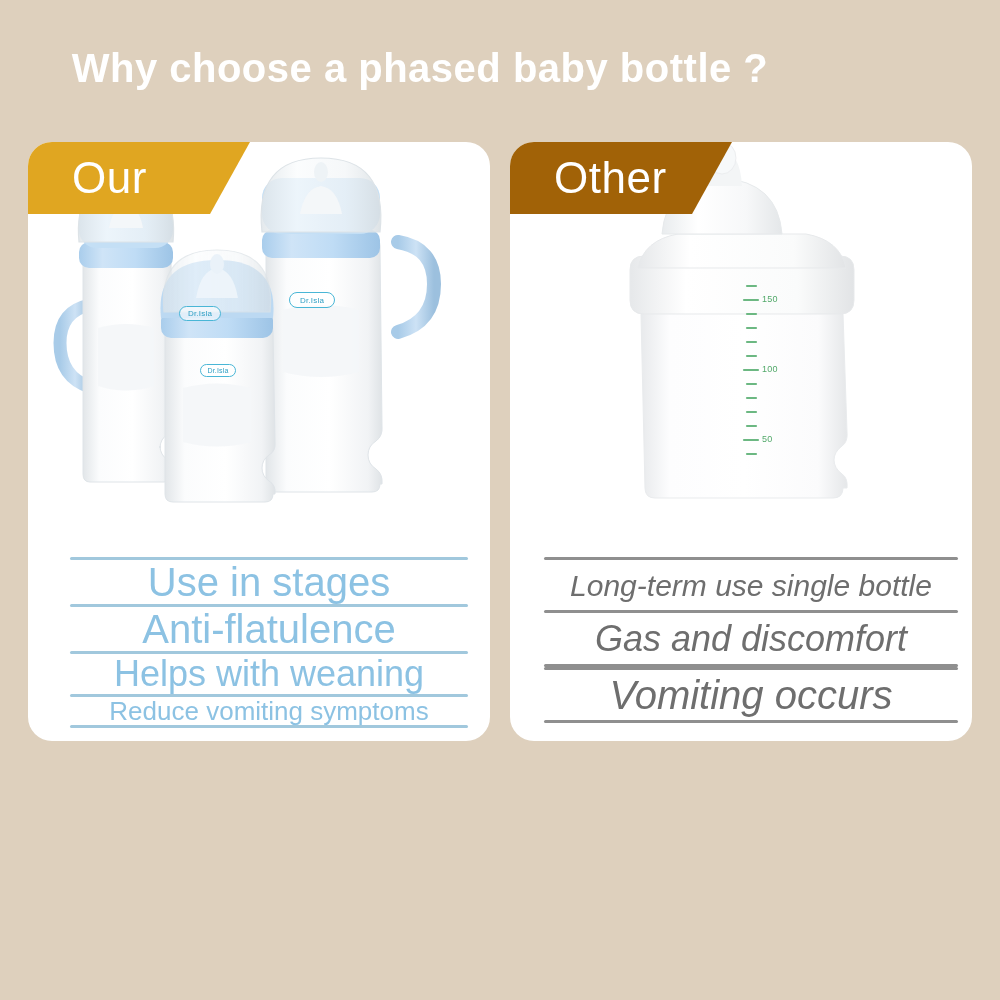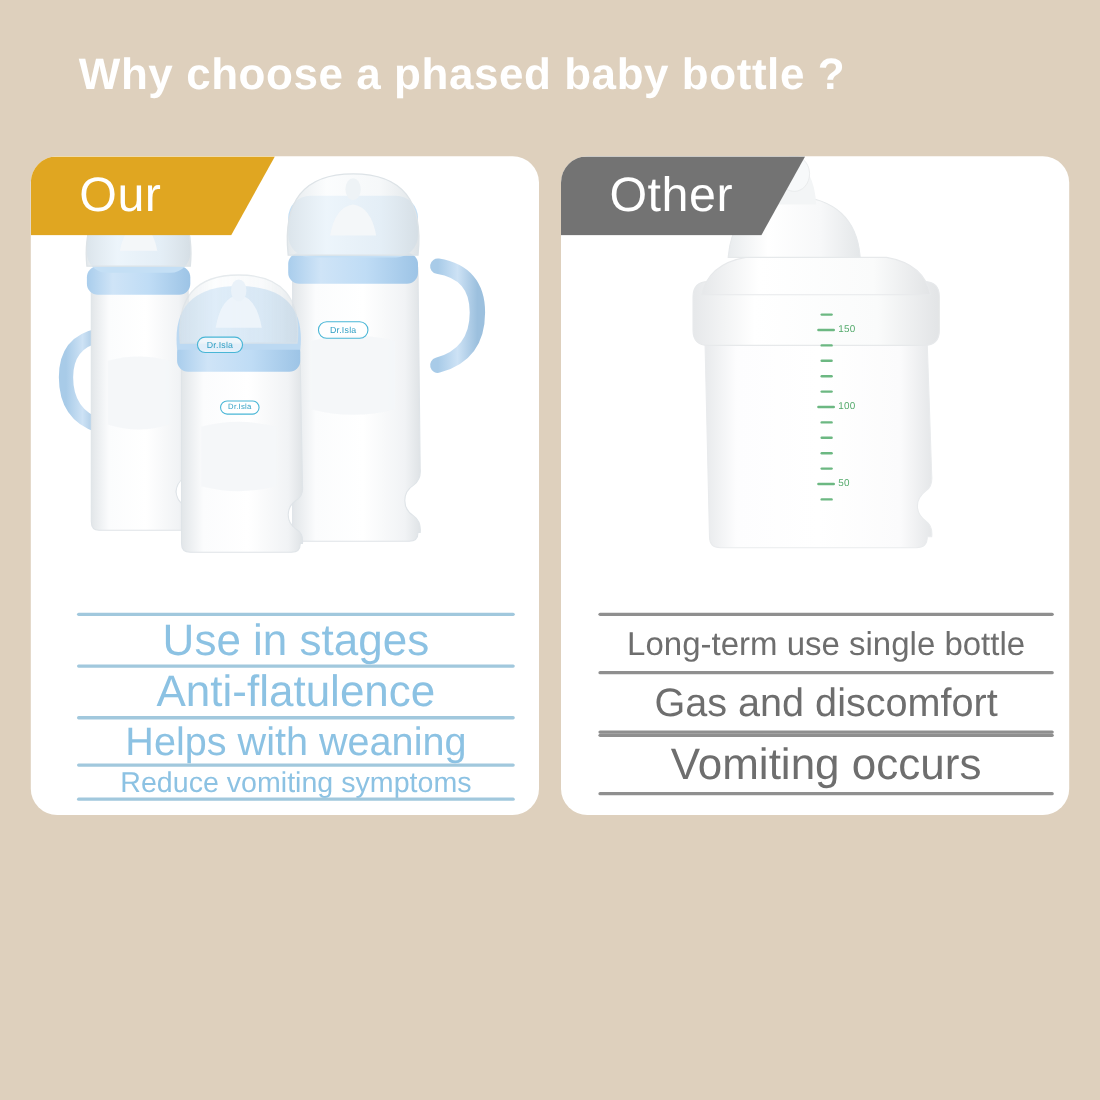--- a/index.html
+++ b/index.html
@@ -64,21 +64,21 @@
     display: flex;
     align-items: center;
     padding-left: 44px;
     border-bottom-right-radius: 14px;
     -webkit-clip-path: polygon(0 0, 100% 0, 82% 100%, 0 100%);
     clip-path: polygon(0 0, 100% 0, 82% 100%, 0 100%);
     z-index: 3;
   }
 
   .tab-our { background: #e0a621; }
-  .tab-other { background: #737373; }
+  .tab-other { background: #a16207; }
 
   .tab-label {
     font-size: 44px;
     color: #ffffff;
     line-height: 1;
     letter-spacing: 0.5px;
     font-weight: 400;
   }
 
   
@@ -107,21 +107,21 @@
   .divider {
     height: 3px;
     width: 100%;
     flex: none;
     border-radius: 2px;
   }
 
   .card-our .divider { background: #a1c8dd; }
   .card-other .divider { background: #8f8f8f; }
 
-  .card-other .features { padding: 0 14px; }
+  .card-other .features { padding: 0 14px; font-style: italic; }
 
   .feature-row {
     flex: 1 1 0;
     display: flex;
     align-items: center;
     justify-content: center;
     text-align: center;
     padding: 0 4px;
   }
 

